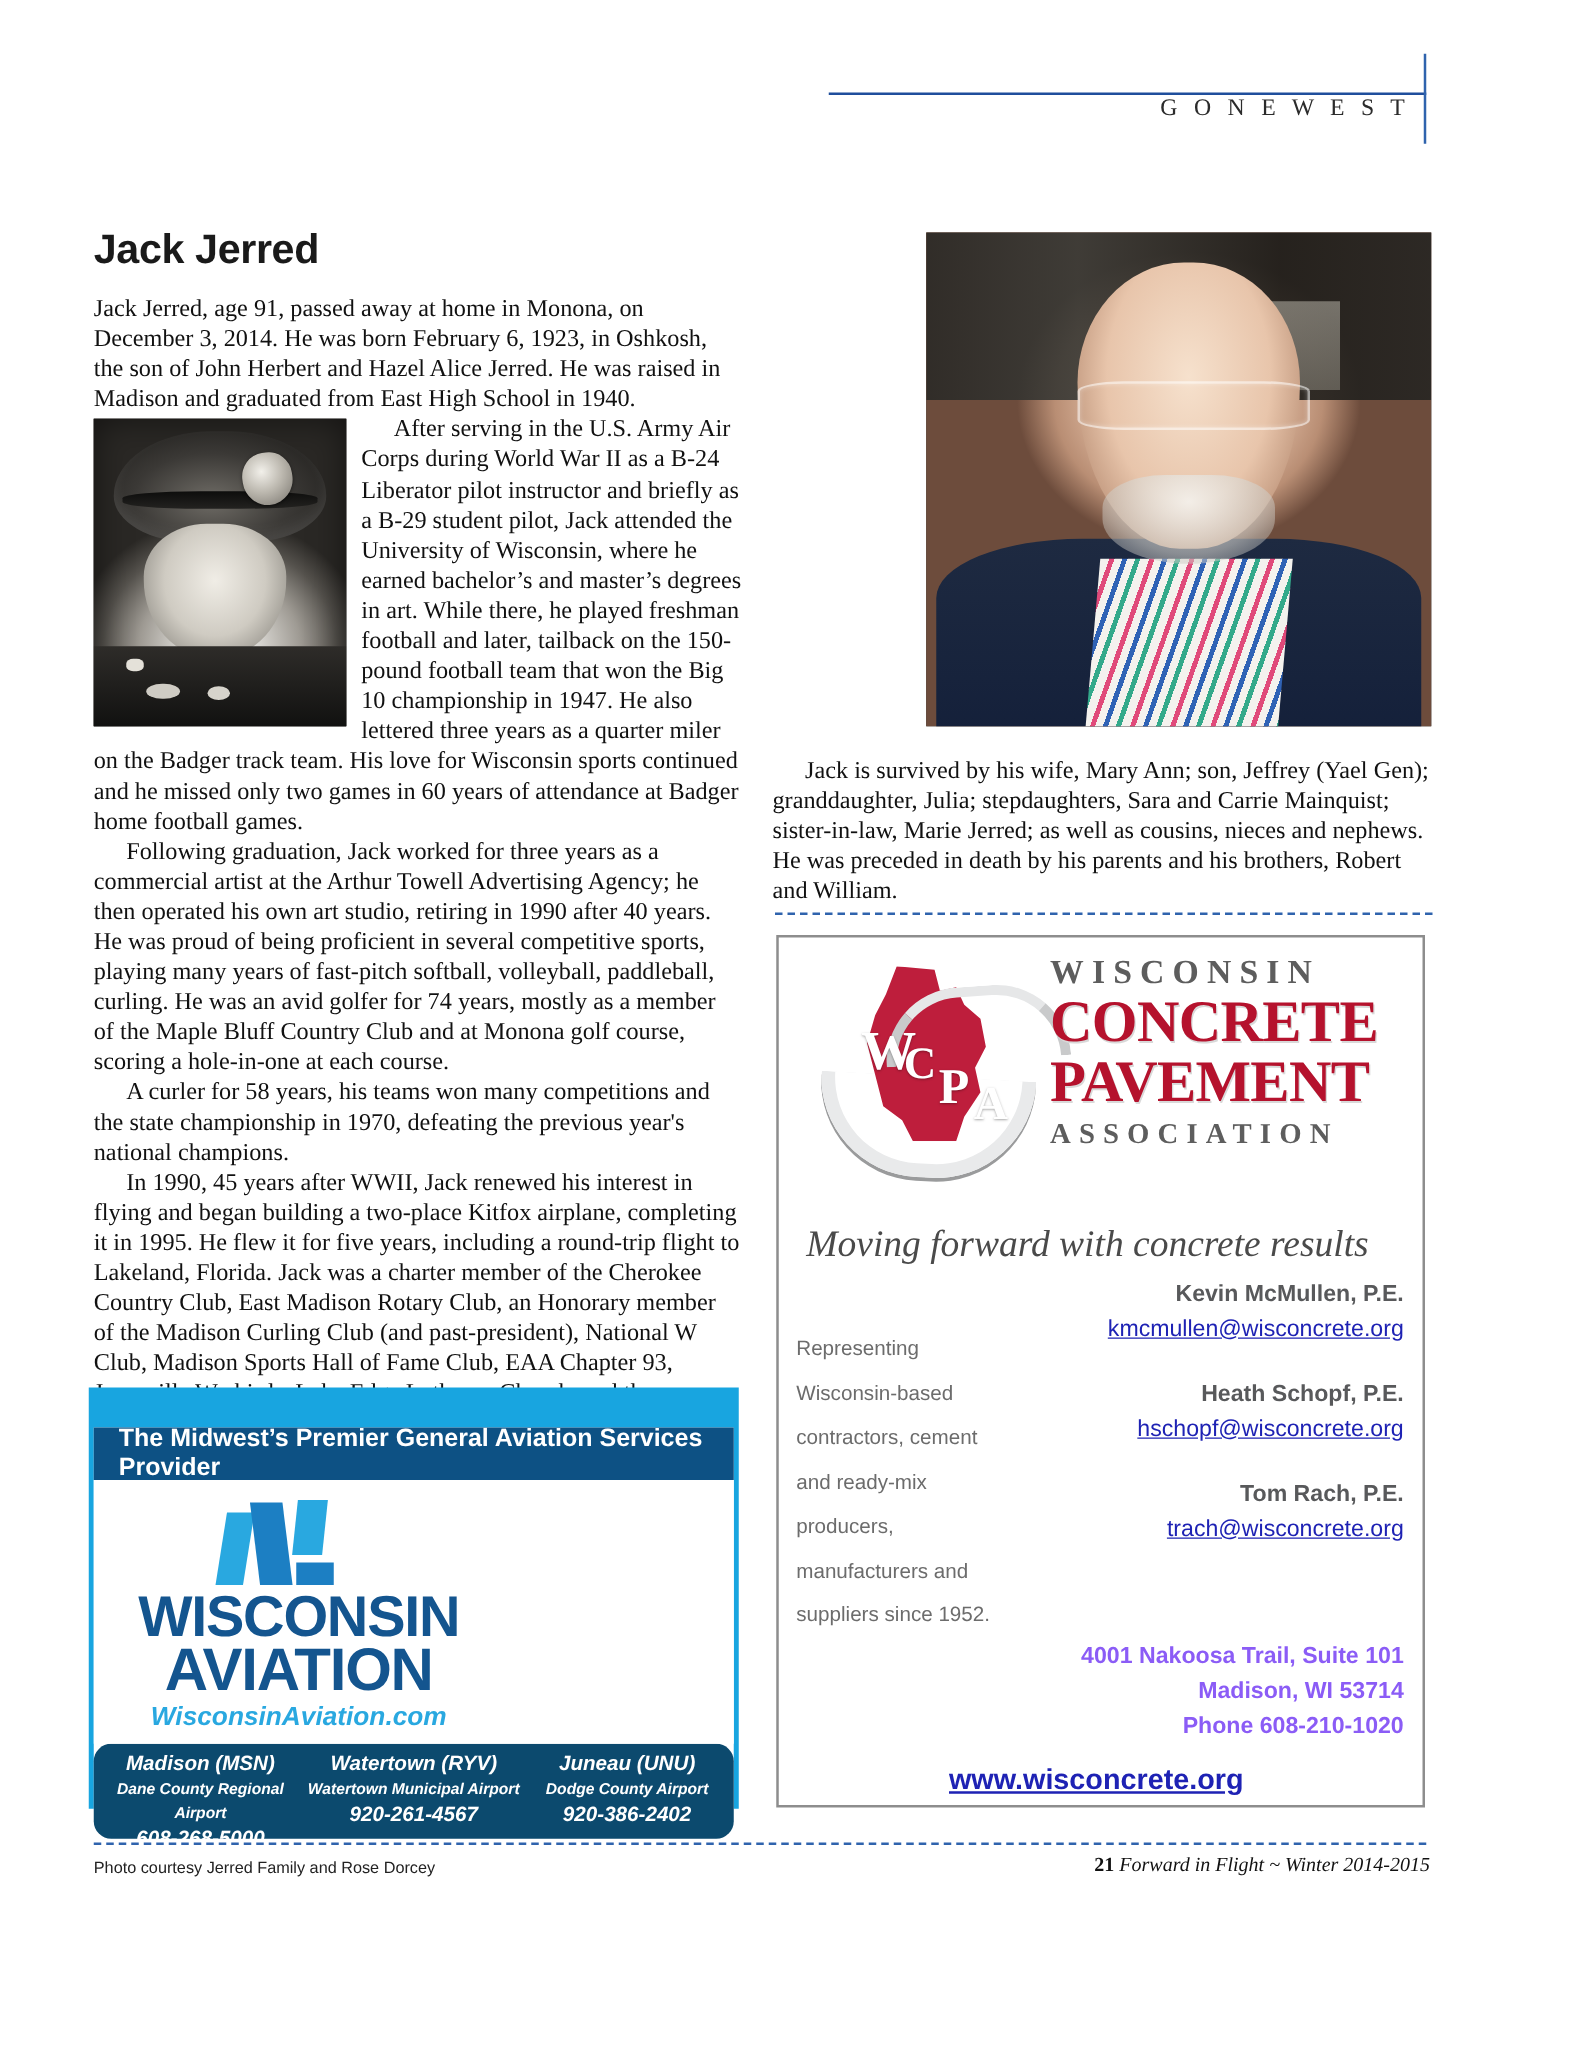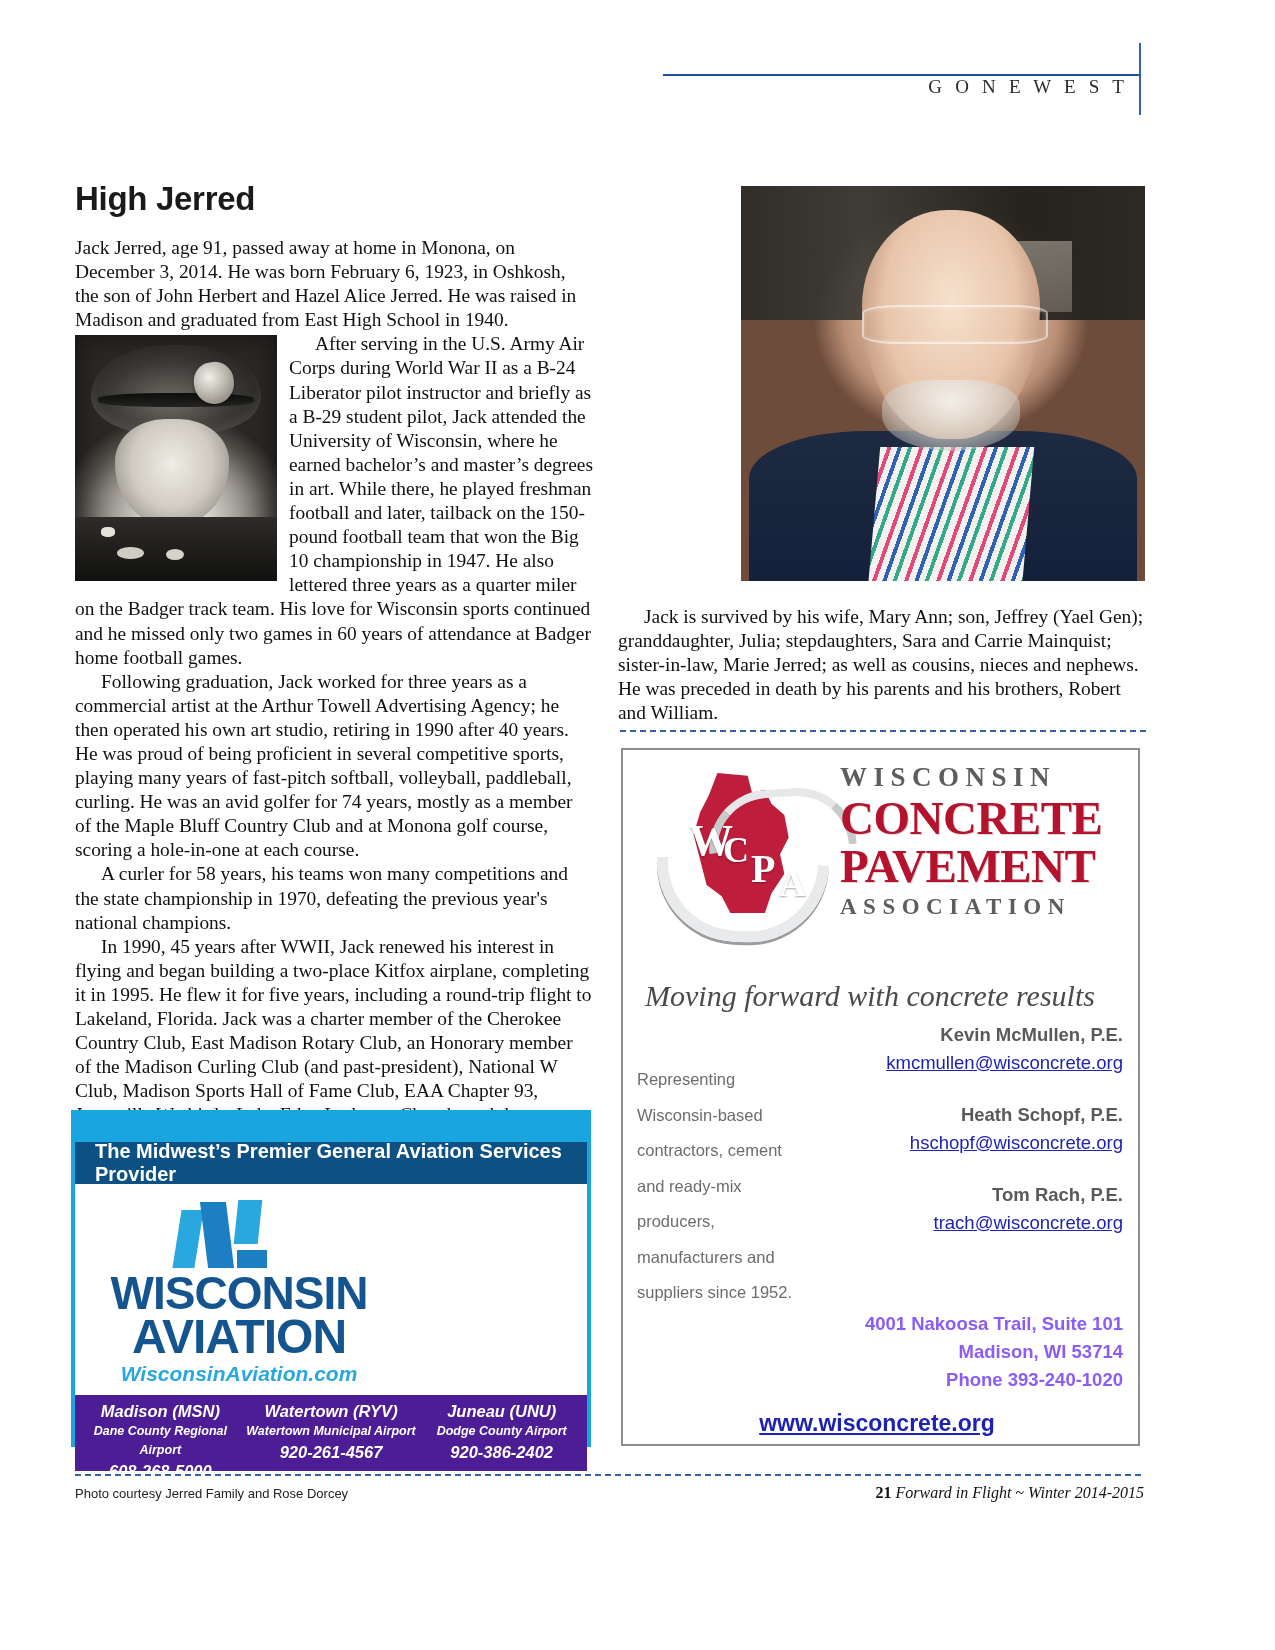--- a/index.html
+++ b/index.html
@@ -269,21 +269,21 @@
   }
   .wa-list{
     position:absolute;left:305px;top:14px;margin:0;padding:0 0 0 18px;
     list-style:disc;color:#14558f;
   }
   .wa-list li{
     font-family:"Liberation Sans", sans-serif;font-weight:bold;font-style:italic;
     font-size:19.5px;line-height:25.2px;color:#14558f;
   }
   .wa-foot{
-    height:76px;background:#4c1d95;display:flex;color:#ffffff;
+    height:76px;background:#0c4a6e;display:flex;color:#ffffff;border-radius:14px;
   }
   .wa-fcell{flex:1;text-align:center;padding-top:6px;}
   .wa-f1{font-family:"Liberation Sans", sans-serif;font-weight:bold;font-style:italic;font-size:16.5px;line-height:21px;}
   .wa-f2{font-family:Liberation Sans, sans-serif;font-weight:bold;font-style:italic;font-size:12.5px;line-height:19px;}
   .wa-f3{font-family:"Liberation Sans", sans-serif;font-weight:bold;font-style:italic;font-size:16.5px;line-height:22px;}
 
   
   .foot-rule{
     position:absolute;left:75px;top:1474px;width:1066px;height:0;
     border-top:2px dashed #2f63ad;
@@ -302,21 +302,21 @@
 </head>
 <body>
 
 <div class="page">
 
   <div class="hdr-rule"></div>
   <div class="hdr-vrule"></div>
   <div class="hdr-title">G O N E   W E S T</div>
 
   <div class="col-left">
-    <h1 class="obit-name">High Jerred</h1>
+    <h1 class="obit-name">Jack Jerred</h1>
 
     <div class="body-txt">
       <p class="noind">Jack Jerred, age 91, passed away at home in Monona, on December 3, 2014. He was born February 6, 1923, in Oshkosh, the son of John Herbert and Hazel Alice Jerred. He was raised in Madison and graduated from East High School in 1940.</p>
 
       <div class="portrait-bw">
         <div class="cap"></div>
         <div class="badge"></div>
         <div class="face"></div>
         <div class="tunic"></div>
         <div class="insig"></div>
@@ -387,21 +387,21 @@
       <div class="c-name">Heath Schopf, P.E.</div>
       <a class="c-mail" href="#">hschopf@wisconcrete.org</a>
       <div class="c-gap"></div>
       <div class="c-name">Tom Rach, P.E.</div>
       <a class="c-mail" href="#">trach@wisconcrete.org</a>
     </div>
 
     <div class="wcpa-addr">
       <div>4001 Nakoosa Trail, Suite 101</div>
       <div>Madison, WI 53714</div>
-      <div>Phone 393-240-1020</div>
+      <div>Phone 608-210-1020</div>
     </div>
 
     <a class="wcpa-web" href="#">www.wisconcrete.org</a>
   </div>
 
   <div class="wa">
     <div class="wa-inner">
       <div class="wa-head">The Midwest’s Premier General Aviation Services Provider</div>
 
       <div class="wa-body">

